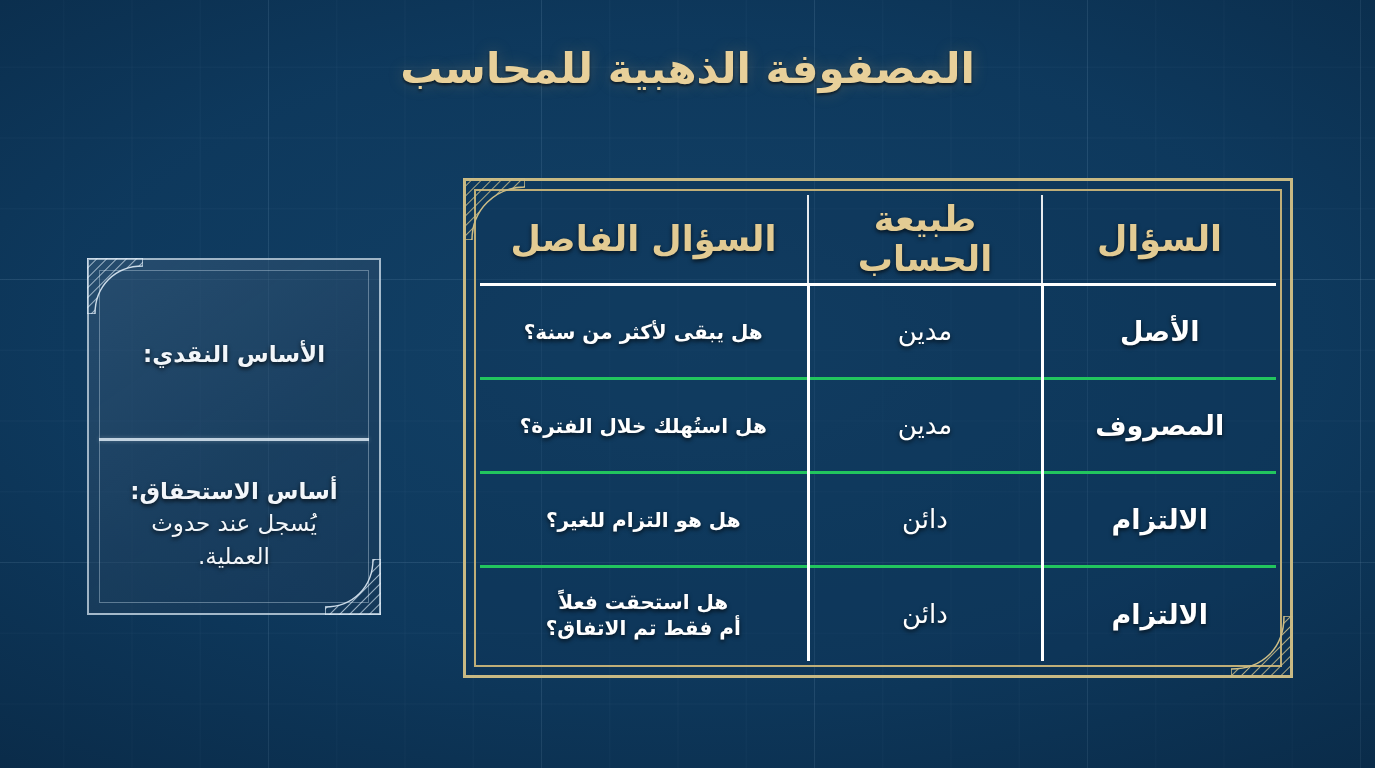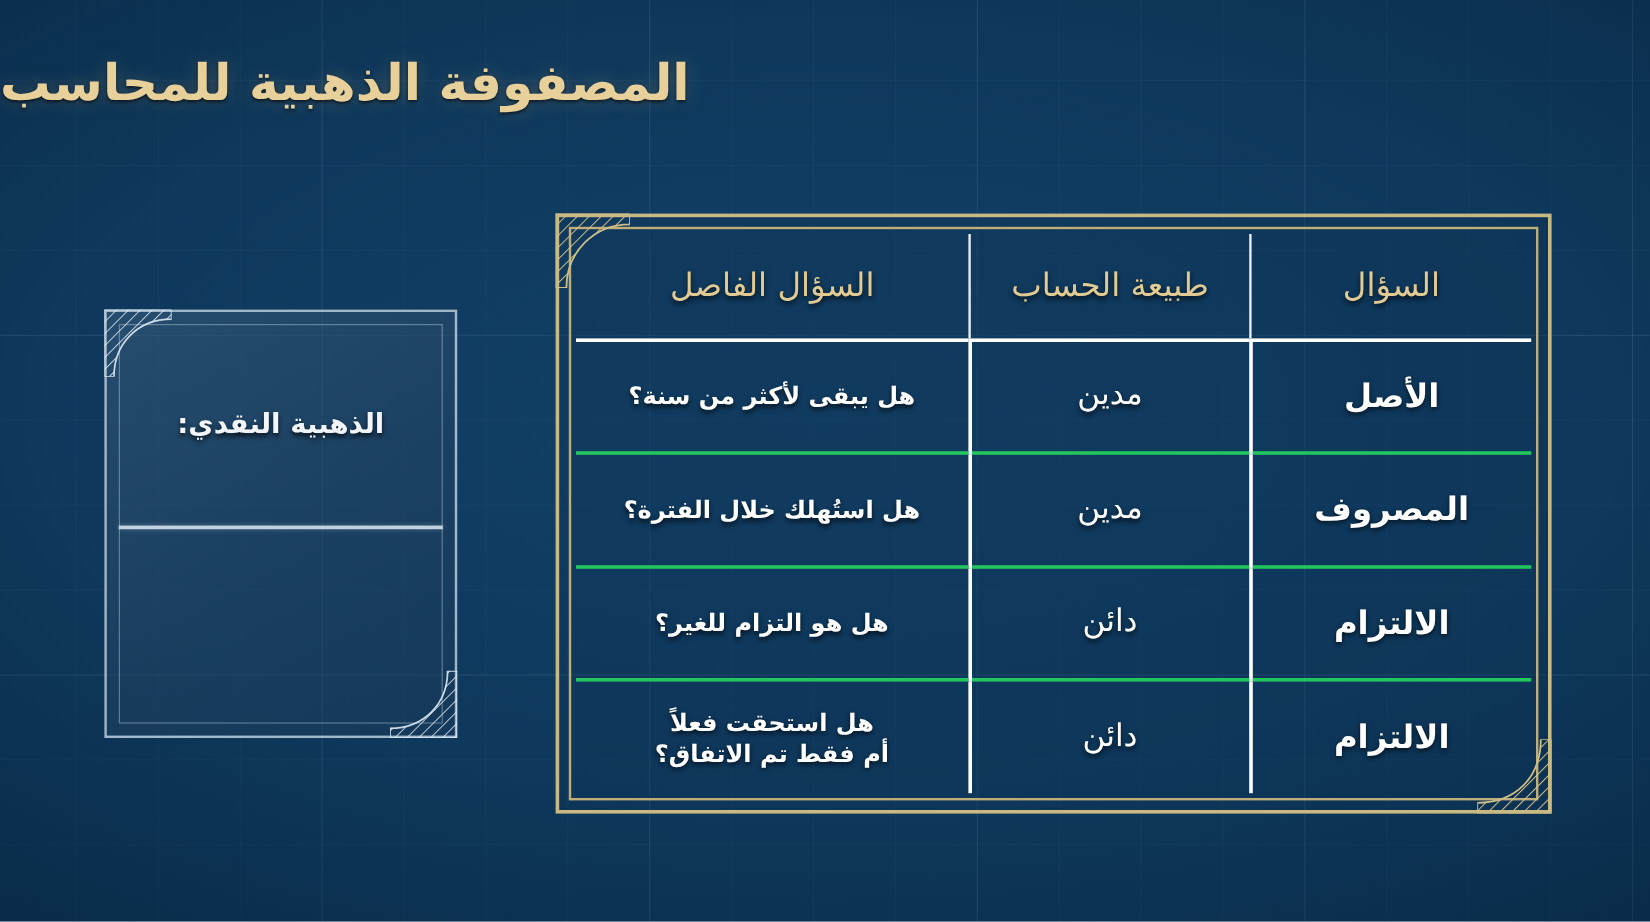--- a/index.html
+++ b/index.html
@@ -45,21 +45,21 @@
                 rgba(6,28,50,0.55) 100%);
     pointer-events: none;
   }
 
   
   #page-title {
     position: absolute;
     top: 44px;
     left: 0;
     width: 1375px;
-    text-align: left;
+    text-align: center;
     font-size: 42px;
     font-weight: bold;
     color: #e8d09a;
     letter-spacing: 0.5px;
     text-shadow: 0 2px 3px rgba(0,0,0,0.6), 0 0 16px rgba(214,175,105,0.25);
     direction: rtl;
   }
 
   
   #side-panel {
@@ -146,22 +146,22 @@
 
   #matrix-table th,
   #matrix-table td {
     text-align: center;
     vertical-align: middle;
     direction: rtl;
     padding: 4px 10px;
   }
   #matrix-table th {
     height: 88px;
-    font-size: 27px;
-    font-weight: normal;
+    font-size: 35px;
+    font-weight: bold;
     color: #e2cb93;
     text-shadow: 0 2px 4px rgba(0,0,0,0.7);
     border-bottom: 3px solid #ffffff;
   }
   #matrix-table td {
     height: 94px;
     color: #ffffff;
     text-shadow: 0 2px 4px rgba(0,0,0,0.7);
     line-height: 1.3;
   }
@@ -198,26 +198,32 @@
       </defs>
       <path d="M0,0 L56,0 L56,8 C28,8 8,28 8,56 L0,56 Z" fill="url(#hatchLight)" stroke="rgba(222,235,246,0.9)" stroke-width="1.4"></path>
     </svg>
 
     <svg class="hatch-corner" style="right:-2px; bottom:-2px;" viewBox="0 0 56 56">
       <path d="M56,56 L0,56 L0,48 C28,48 48,28 48,0 L56,0 Z" fill="url(#hatchLight)" stroke="rgba(222,235,246,0.9)" stroke-width="1.4"></path>
     </svg>
 
     <div class="sb-block" id="sb-block-cash">
       <div class="sb-text">
-        <span class="sb-title">الذهبية النقدي:</span>
+        <span class="sb-title">الأساس النقدي:</span>
       </div>
     </div>
 
     <div id="sb-divider"></div>
 
+    <div class="sb-block" id="sb-block-accrual">
+      <div class="sb-text">
+        <span class="sb-title">أساس الاستحقاق:</span>
+        <span class="sb-desc">يُسجل عند حدوث العملية.</span>
+      </div>
+    </div>
   </div>
 
   <div id="table-frame">
     <div class="frame-inner-rule"></div>
 
     <svg class="hatch-corner" style="left:-3px; top:-3px; width:62px; height:62px;" viewBox="0 0 62 62">
       <defs>
         <pattern id="hatchGold" width="7" height="7" patternUnits="userSpaceOnUse" patternTransform="rotate(45)">
           <line x1="0" y1="0" x2="0" y2="7" stroke="#cdbd86" stroke-width="1.7"></line>
         </pattern>

